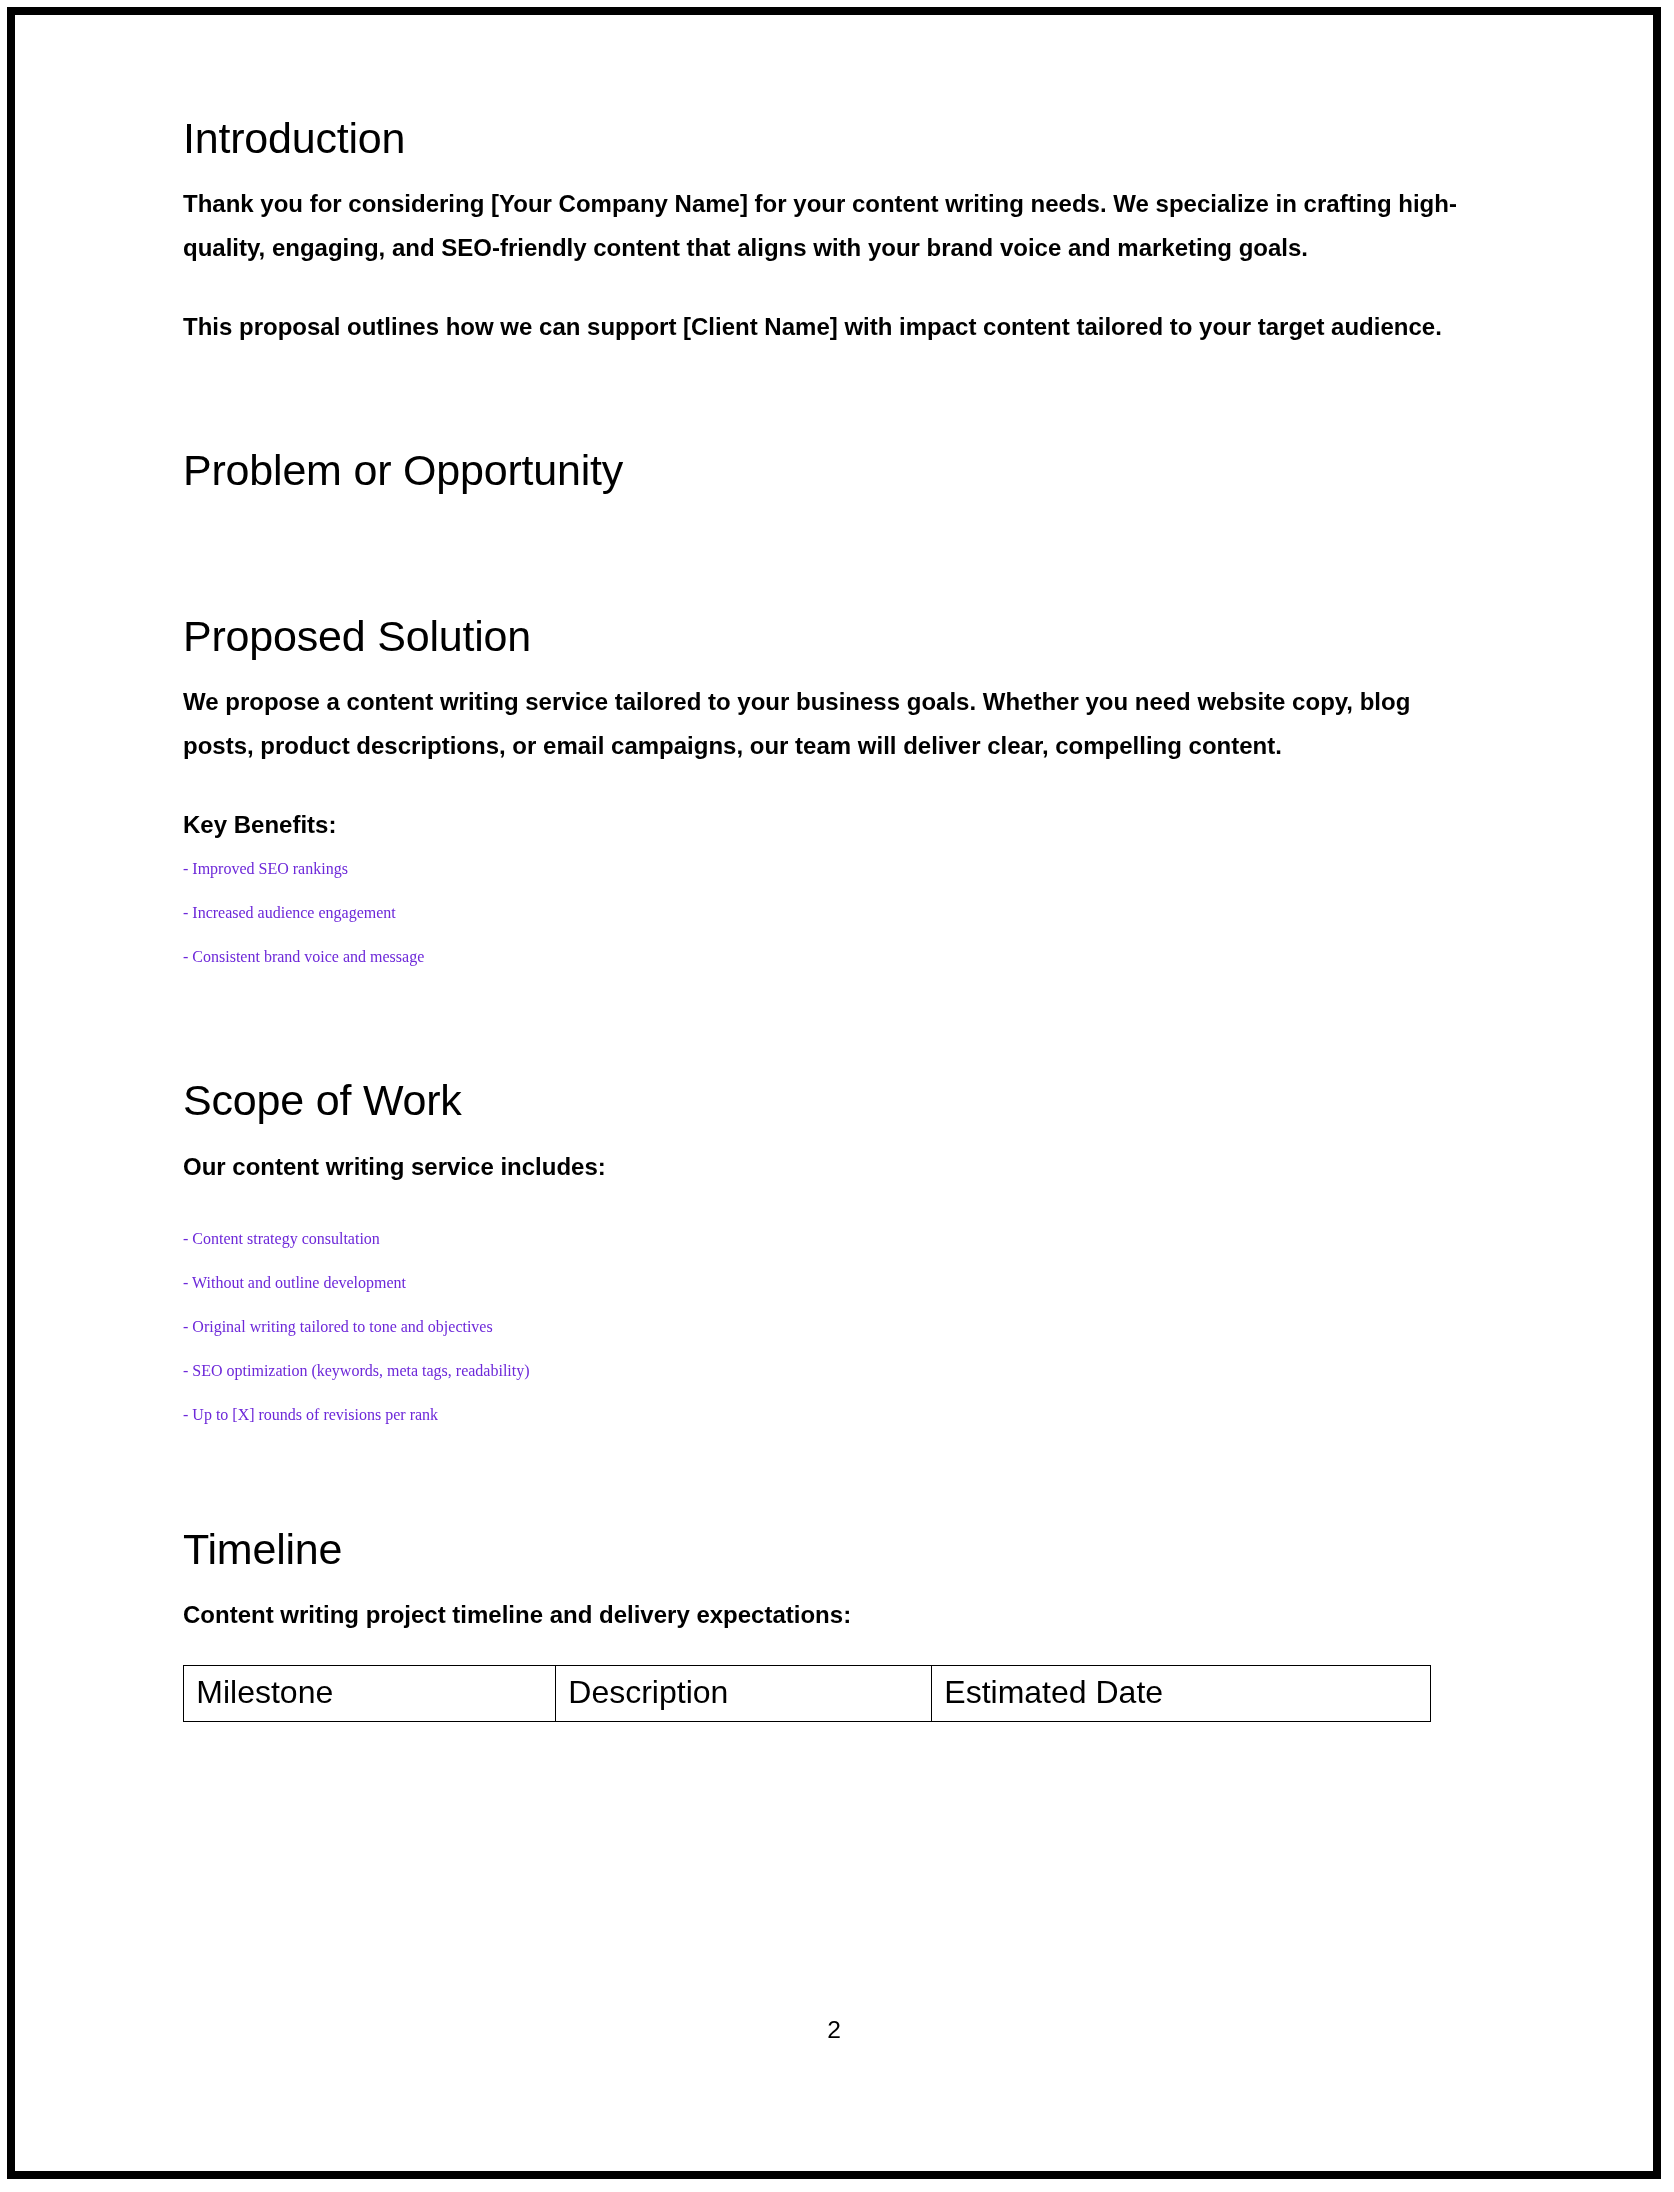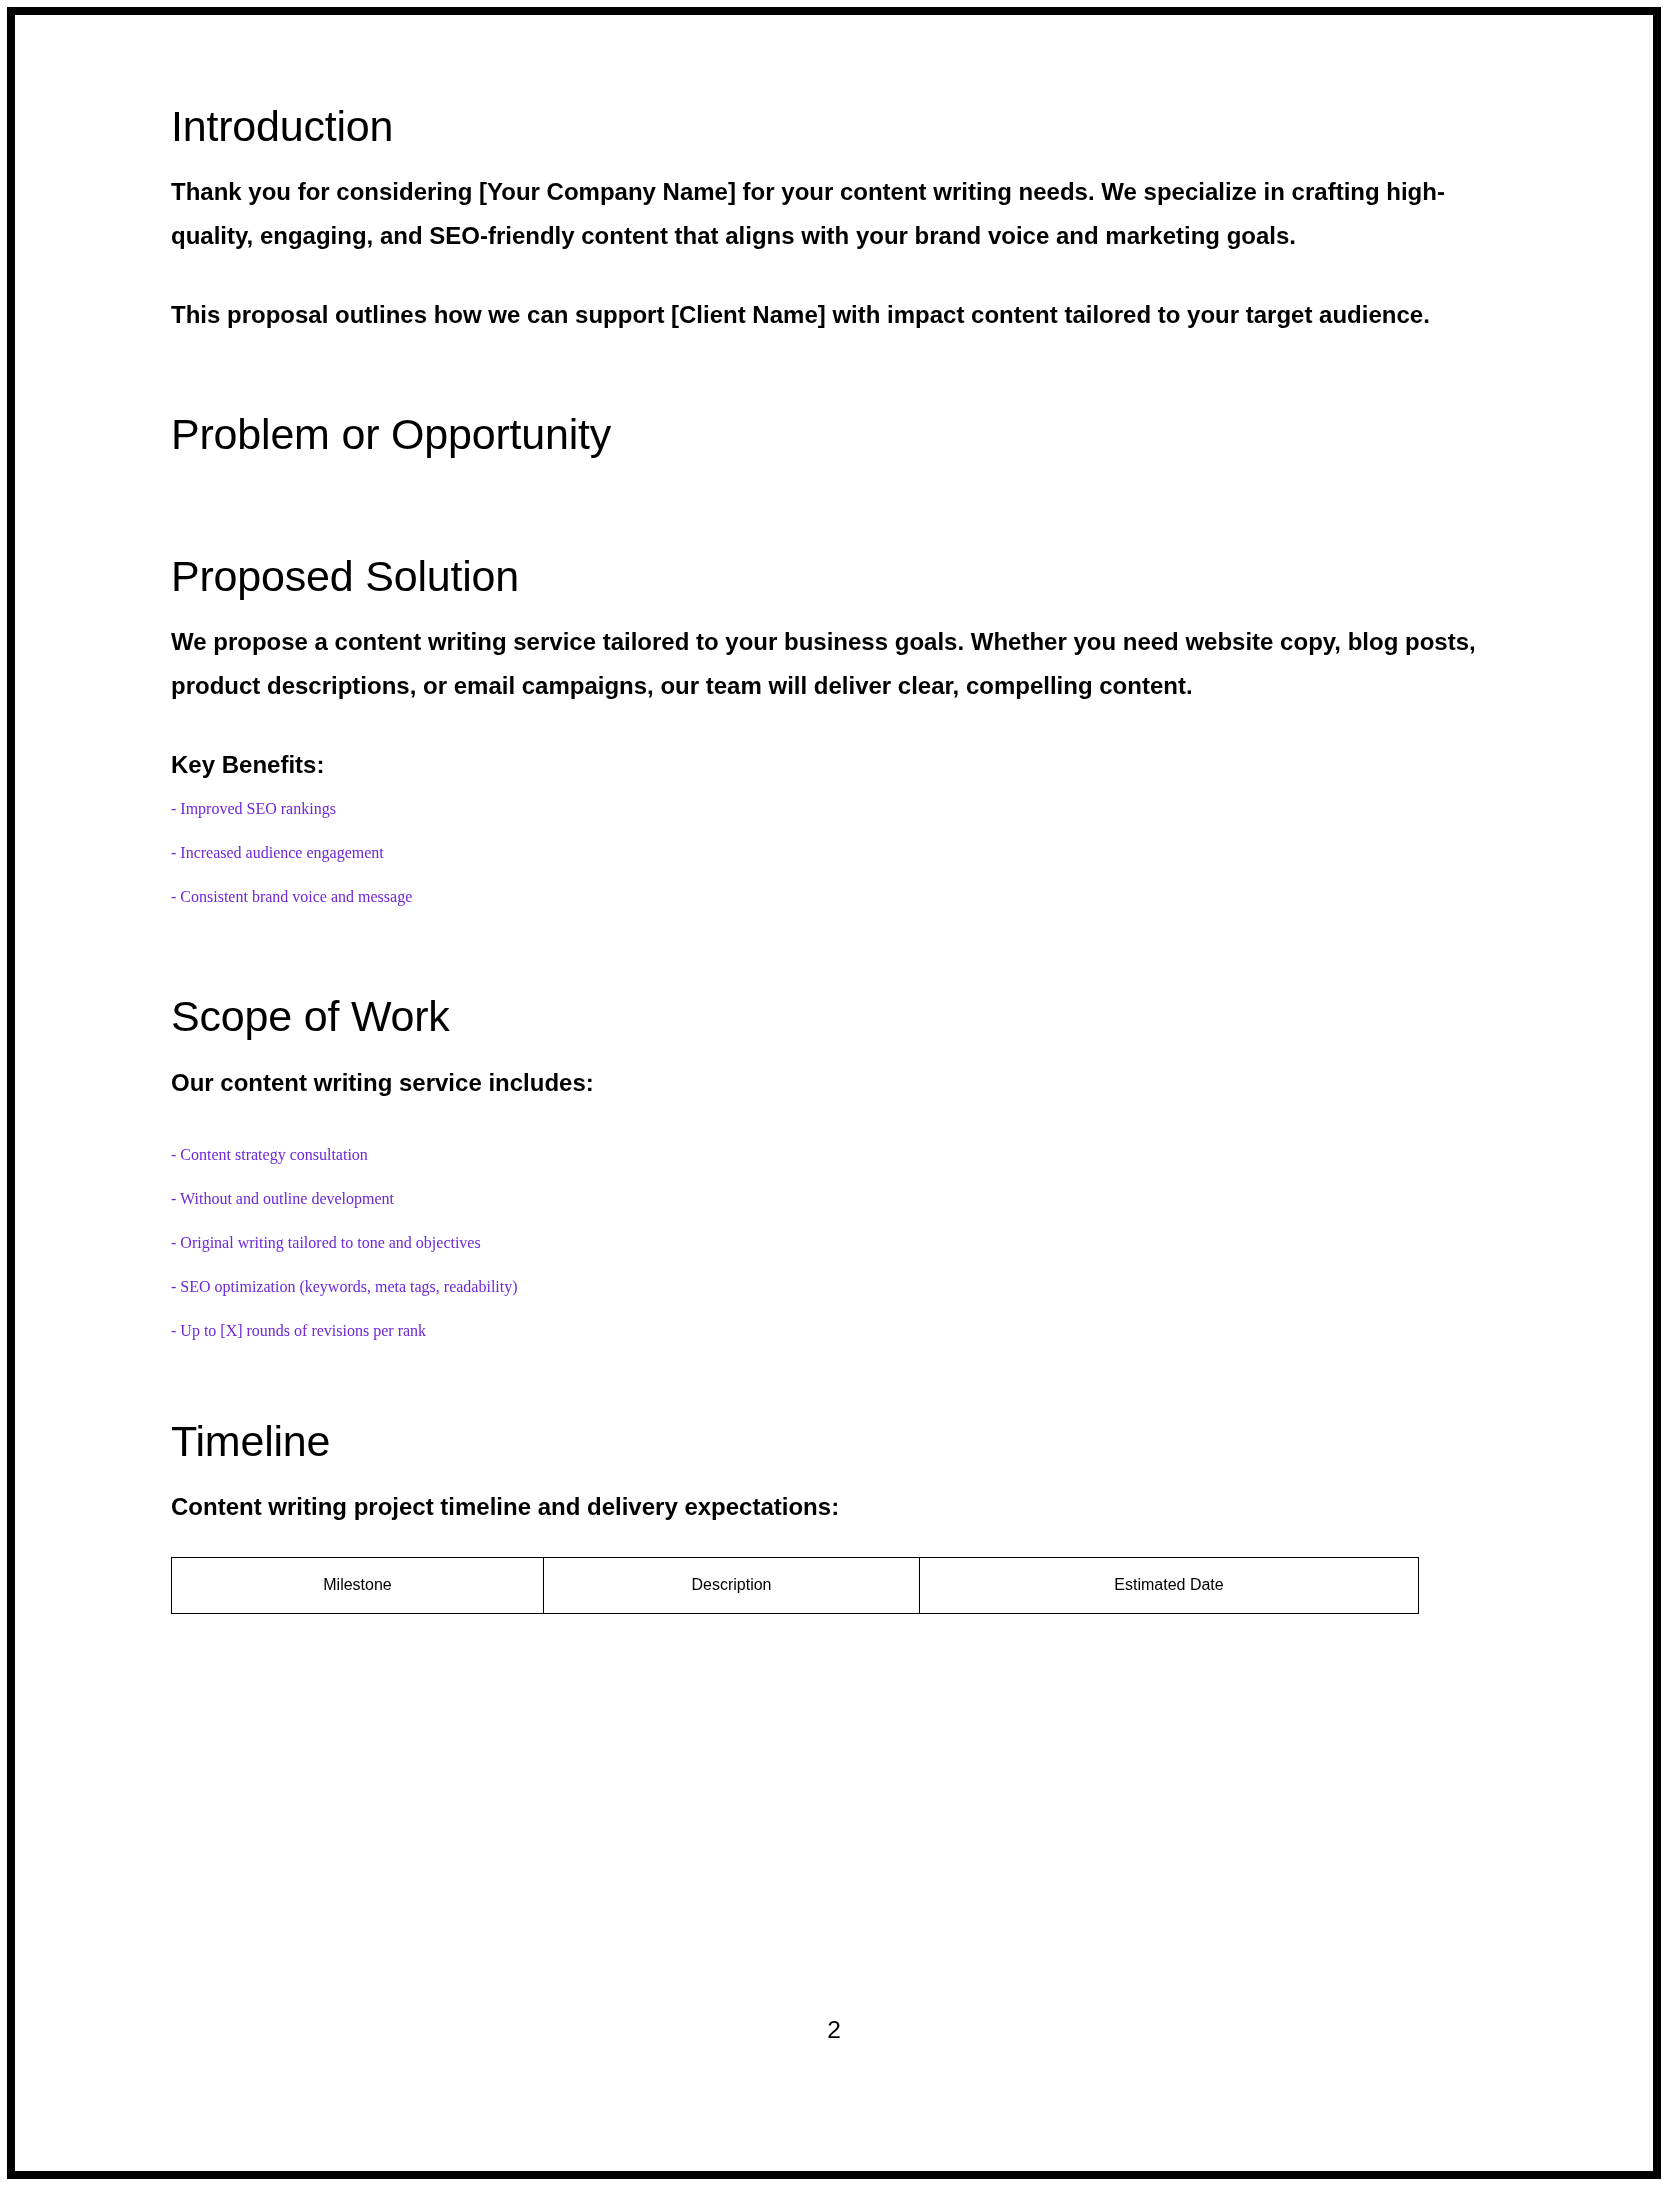--- a/index.html
+++ b/index.html
@@ -47,21 +47,21 @@
   h1.section-heading {
     font-size: 43px;
     font-weight: 400;
     line-height: 1.08;
     margin: 0;
     letter-spacing: -0.2px;
     color: #000000;
   }
 
   .section {
-    margin: 0;
+    margin: 12px;
   }
 
   .gap-after-heading { height: 21px; }
 
   p.para {
     font-size: 24px;
     line-height: 44px;
     margin: 0;
     color: #000000;
     font-weight: 700;
@@ -88,23 +88,23 @@
 
   
   table.timeline-table {
     border-collapse: collapse;
     width: 1246px;
     margin: 0;
     table-layout: fixed;
   }
   table.timeline-table th {
     border: 1.8px solid #000000;
-    font-size: 16px;
+    font-size: 32px;
     font-weight: 400;
-    text-align: center;
+    text-align: left;
     padding: 7px 12.3px 8.8px 12.3px;
     height: 39px;
     vertical-align: middle;
     color: #000000;
   }
   table.timeline-table col.c1 { width: 372px; }
   table.timeline-table col.c2 { width: 376px; }
   table.timeline-table col.c3 { width: 499px; }
 
   

